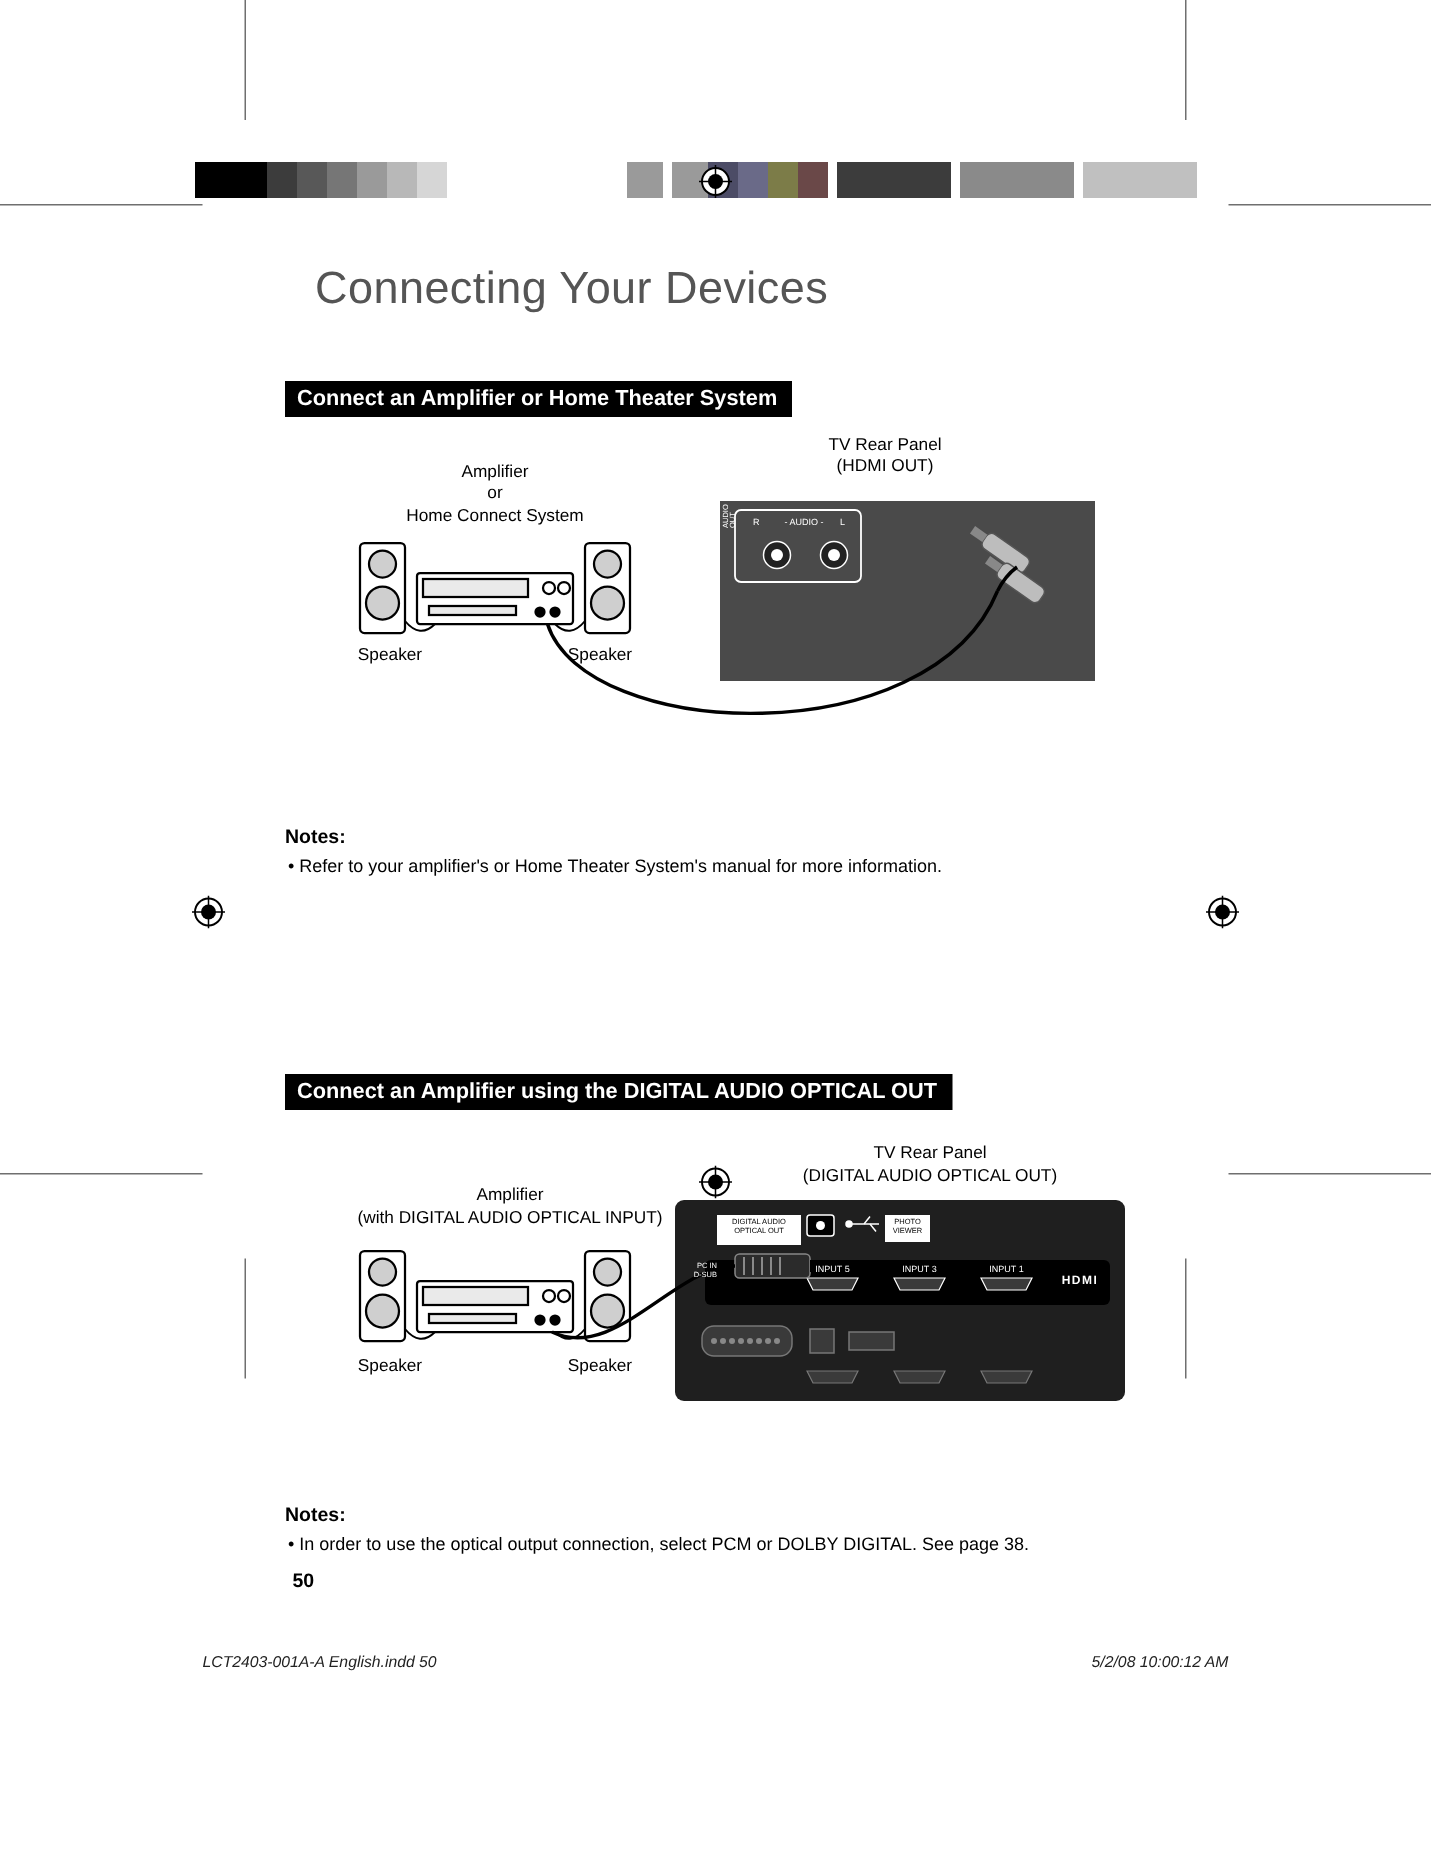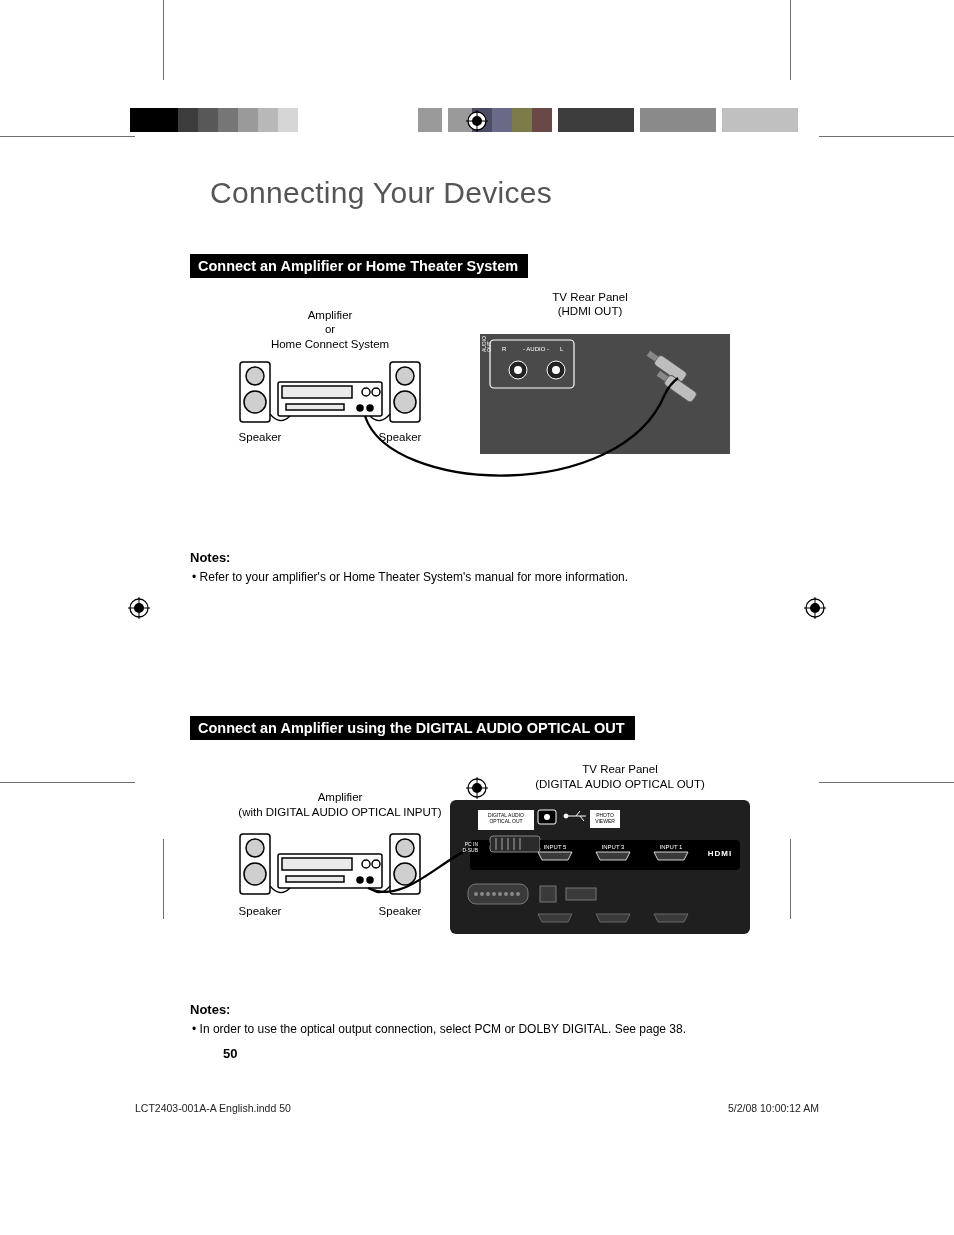--- a/index.html
+++ b/index.html
@@ -33,23 +33,23 @@
   .section-bar { display: inline-block; background: #000000; color: #fff; font-weight: bold; font-size: 14.5px; padding: 4px 10px 4px 8px; }
 
   .diagram-wrap { position: relative; width: 560px; margin-top: 26px; }
   .lbl { position: absolute; font-size: 11.5px; text-align: center; line-height: 1.25; }
 
   .note-block { margin-top: 46px; }
   .note-head { font-weight: bold; font-size: 13px; margin-bottom: 4px; }
   .note-item { font-size: 12px; line-height: 1.45; padding-left: 14px; text-indent: -12px; }
   .note-item::before { content: "•  "; }
 
-  .pgnum { position: absolute; left: 195px; top: 1046px; font-weight: bold; font-size: 13px; margin-left: 28px; }
-
-  .footer { position: absolute; left: 135px; right: 135px; top: 1102px; font-size: 10.5px; color: #222; }
+  .pgnum { position: absolute; left: 195px; top: 1046px; font-weight: bold; font-size: 13px; }
+
+  .footer { position: absolute; left: 135px; right: 135px; top: 1102px; font-size: 10.5px; color: #222; font-style: italic; }
   .footer-left { float: left; }
   .footer-right { float: right; }
 
   
   .plabel { position: absolute; color: #fff; font-size: 6px; text-align: center; line-height: 1; }
 
 </style>
 </head>
 <body>
 

